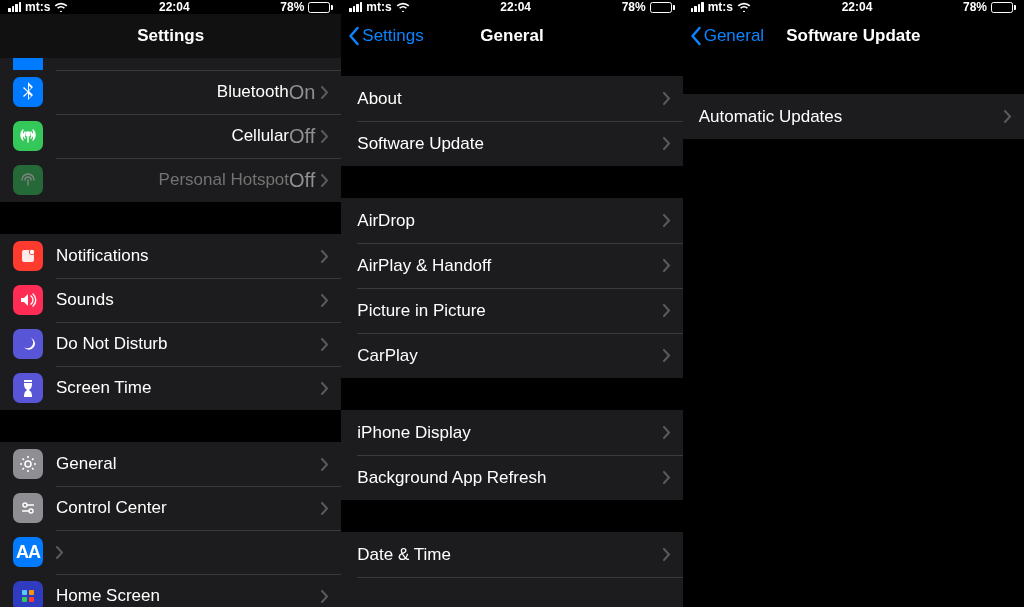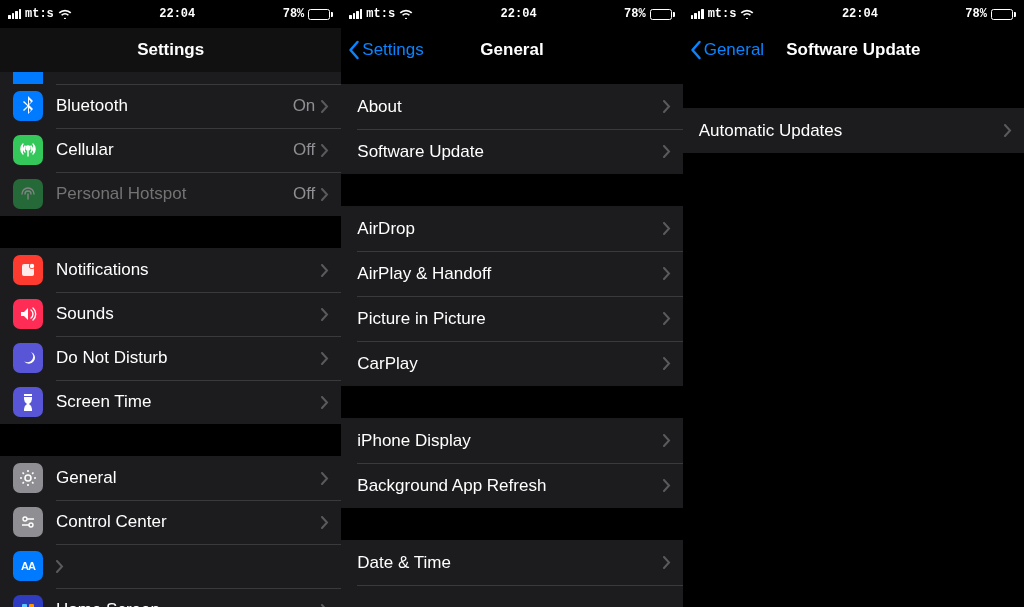--- a/index.html
+++ b/index.html
@@ -15,29 +15,28 @@
   .screen {
     width: 341.33px;
     height: 607px;
     background: #000;
     display: flex;
     flex-direction: column;
     position: relative;
     overflow: hidden;
   }
   .status-bar {
-    height: 28px;
+    height: 14px;
     display: flex;
     align-items: center;
     justify-content: space-between;
     padding: 0 8px;
     font-size: 12px;
     font-weight: 600;
     color: #fff;
-    font-family: Liberation Mono, monospace;
   }
   .status-left { display: flex; align-items: center; gap: 4px; }
   .status-right { display: flex; align-items: center; gap: 4px; }
   .signal { display: inline-flex; align-items: flex-end; gap: 1px; }
   .signal span { width: 2.5px; background: #fff; display: inline-block; border-radius: 0.5px;}
   .signal span:nth-child(1){height:4px}.signal span:nth-child(2){height:6px}.signal span:nth-child(3){height:8px}.signal span:nth-child(4){height:10px}
   .wifi-ic { width: 14px; height: 10px; }
   .battery { display:inline-flex; align-items:center; gap:1px;}
   .battery-shell{ width:22px; height:11px; border:1px solid #fff; border-radius:2.5px; padding:1px; position:relative;}
   .battery-fill{ height:100%; background:#fff; border-radius:1px;}
@@ -63,21 +62,21 @@
     align-items: center;
     color: #0a84ff;
     font-size: 17px;
     padding-left: 6px;
     gap: 2px;
     z-index: 2;
   }
   .nav-back svg { width: 13px; height: 20px; }
   .content { flex: 1; overflow: hidden; background:#000; }
   .list-group { margin-top: 32px; }
-  .list-group.first-offset-neg { margin-top: -4px; } 
+  .list-group.first-offset-neg { margin-top: -4px; text-align: right; } 
   .row {
     display: flex;
     align-items: center;
     min-height: 44px;
     background: #1c1c1e;
     padding-right: 12px;
     position: relative;
   }
   .row + .row::before {
     content:"";
@@ -89,21 +88,21 @@
   .row .app-icon {
     width: 30px; height: 30px;
     border-radius: 7px;
     margin: 0 13px;
     display: flex; align-items: center; justify-content: center;
     flex-shrink: 0;
   }
   .row.no-icon { padding-left:16px; min-height: 45px;}
   .row .label { flex: 1; font-size: 17px; color: #fff; }
   .row.dim .label { color:#737373; }
-  .row .value { font-size: 17px; color: #8e8e93; margin-right: 6px; }
+  .row .value { font-size: 20px; color: #8e8e93; margin-right: 6px; }
   .row .chevron { color:#5a5a5e; flex-shrink:0; }
   .row .chevron svg{ width:8px; height:13px; display:block;}
   
   .glyph { color:#fff; }
 </style>
 </head>
 <body>
 
 <div class="screen">
   <div class="status-bar">
@@ -266,21 +265,21 @@
         </div>
         <div class="label">Control Center</div>
         <span class="chevron">
             <svg viewBox="0 0 8 13">
               <path d="M1 1l5 5.5L1 12" stroke="#5a5a5e" stroke-width="2" fill="none" stroke-linecap="round"></path>
             </svg>
           </span>
       </div>
       <div class="row">
         <div class="app-icon" style="background:#007aff">
-          <span style="color:#fff;font-weight:700;font-size:11px;letter-spacing:-1px">AA</span>
+          <span style="color:#fff;font-weight:700;font-size:18px;letter-spacing:-1px">AA</span>
         </div>
         <span class="chevron">
             <svg viewBox="0 0 8 13">
               <path d="M1 1l5 5.5L1 12" stroke="#5a5a5e" stroke-width="2" fill="none" stroke-linecap="round"></path>
             </svg>
           </span>
       </div>
       <div class="row">
         <div class="app-icon" style="background:#2f3cc0">
           <svg width="18" height="18" viewBox="0 0 18 18">
@@ -330,21 +329,21 @@
     <div class="nav-back">
       <svg viewBox="0 0 12 20">
           <path d="M10 2L3 10l7 8" stroke="#0a84ff" stroke-width="2.5" fill="none" stroke-linecap="round" stroke-linejoin="round"></path>
         </svg>
       <span>Settings</span>
     </div>
     <div class="nav-title">General</div>
   </div>
 
   <div class="content">
-    <div class="list-group" style="margin-top:12px">
+    <div class="list-group" style="margin-top:18px">
       <div class="row no-icon first-in-group">
         <div class="label">About</div>
         <span class="chevron">
             <svg viewBox="0 0 8 13">
               <path d="M1 1l5 5.5L1 12" stroke="#5a5a5e" stroke-width="2" fill="none" stroke-linecap="round"></path>
             </svg>
           </span>
       </div>
       <div class="row no-icon">
         <div class="label">Software Update</div>

